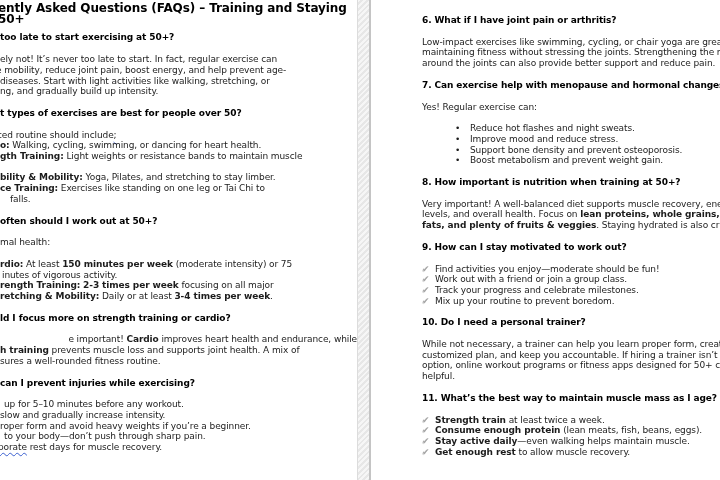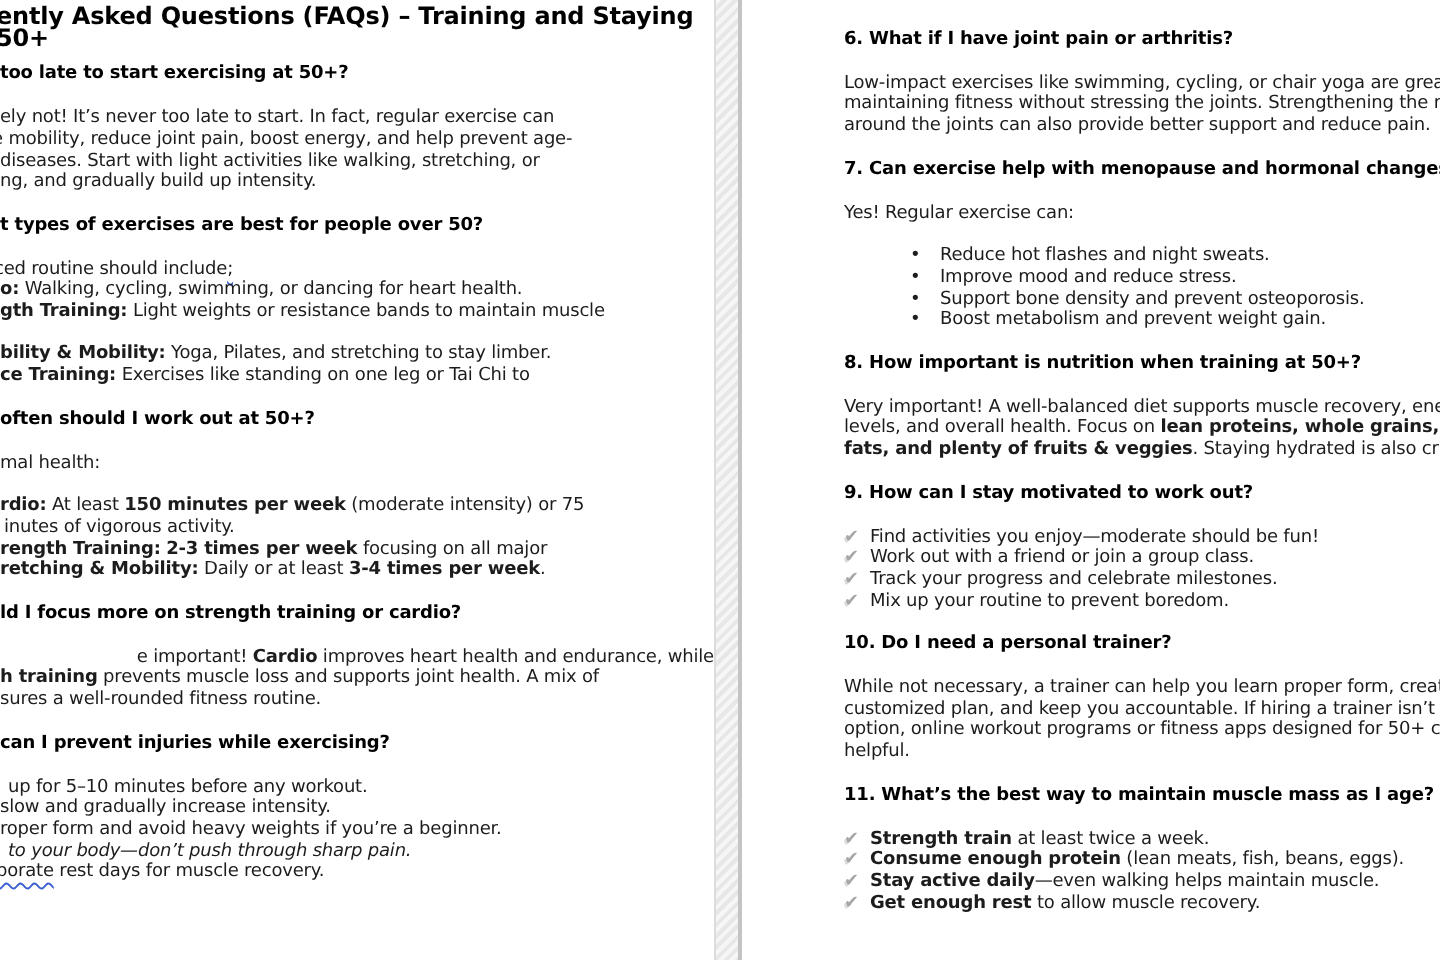--- a/index.html
+++ b/index.html
@@ -102,20 +102,21 @@
     <div class="block heading">
       <div class="line"><span class="b">t types of exercises are best for people over 50?</span></div>
     </div>
     <div class="block para">
       <div class="line" style="margin-left: -3px;"><span>ced routine should include</span><span class="sq">;</span></div>
       <div class="line"><span class="b">o:</span><span> Walking, cycling, swimming, or dancing for heart health.</span></div>
       <div class="line"><span class="b">gth Training:</span><span> Light weights or resistance bands to maintain muscle</span></div>
       <div class="line">&nbsp;</div>
       <div class="line"><span class="b">bility &amp; Mobility:</span><span> Yoga, Pilates, and stretching to stay limber.</span></div>
       <div class="line"><span class="b">ce Training:</span><span> Exercises like standing on one leg or Tai Chi to</span></div>
+      <div class="line" style="margin-left: 10px;"><span>falls.</span></div>
     </div>
     <div class="block heading">
       <div class="line"><span class="b">often should I work out at 50+?</span></div>
     </div>
     <div class="block para">
       <div class="line"><span>mal health:</span></div>
     </div>
     <div class="block para">
       <div class="line"><span class="b">rdio:</span><span> At least </span><span class="b">150 minutes per week</span><span> (moderate intensity) or 75</span></div>
       <div class="line" style="margin-left: 2px;"><span>inutes of vigorous activity.</span></div>
@@ -130,21 +131,21 @@
       <div class="line"><span class="b">h training</span><span> prevents muscle loss and supports joint health. A mix of</span></div>
       <div class="line"><span>sures a well-rounded fitness routine.</span></div>
     </div>
     <div class="block heading">
       <div class="line"><span class="b">can I prevent injuries while exercising?</span></div>
     </div>
     <div class="block para">
       <div class="line" style="margin-left: 4px;"><span>up for 5–10 minutes before any workout.</span></div>
       <div class="line"><span>slow and gradually increase intensity.</span></div>
       <div class="line"><span>roper form and avoid heavy weights if you’re a beginner.</span></div>
-      <div class="line" style="margin-left: 4px; font-style: italic;"><span>to your body—don’t push through sharp pain.</span></div>
+      <div class="line" style="margin-left: 4px;"><span>to your body—don’t push through sharp pain.</span></div>
       <div class="line" style="margin-left: -2px;"><span class="sq">porate</span><span> rest days for muscle recovery.</span></div>
     </div>
   </div>
 <div id="page-gap"></div>
 <div id="page-right" class="page">
     <div class="block heading">
       <div class="line"><span class="b">6. What if I have joint pain or arthritis?</span></div>
     </div>
     <div class="block para">
       <div class="line"><span>Low-impact exercises like swimming, cycling, or chair yoga are great for</span></div>

